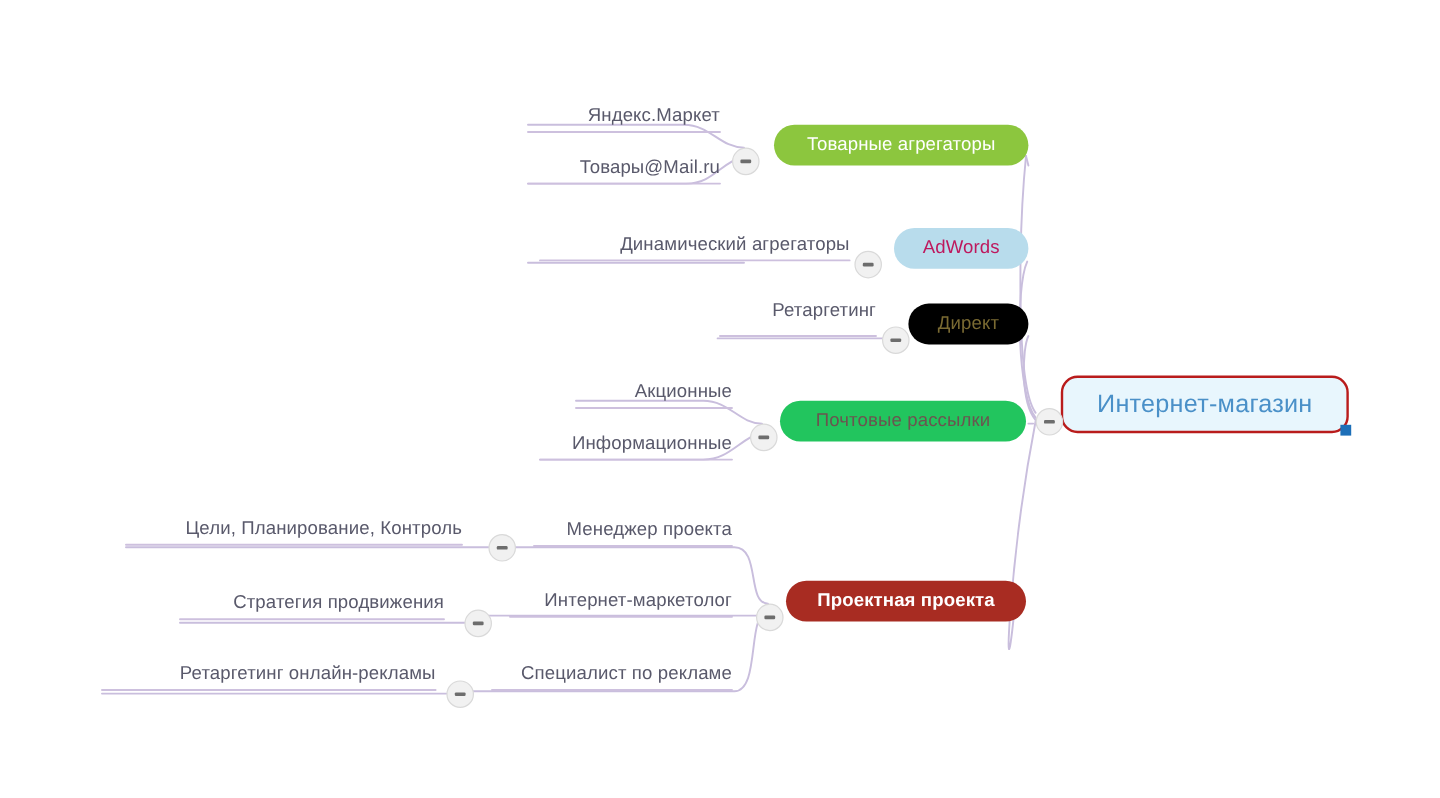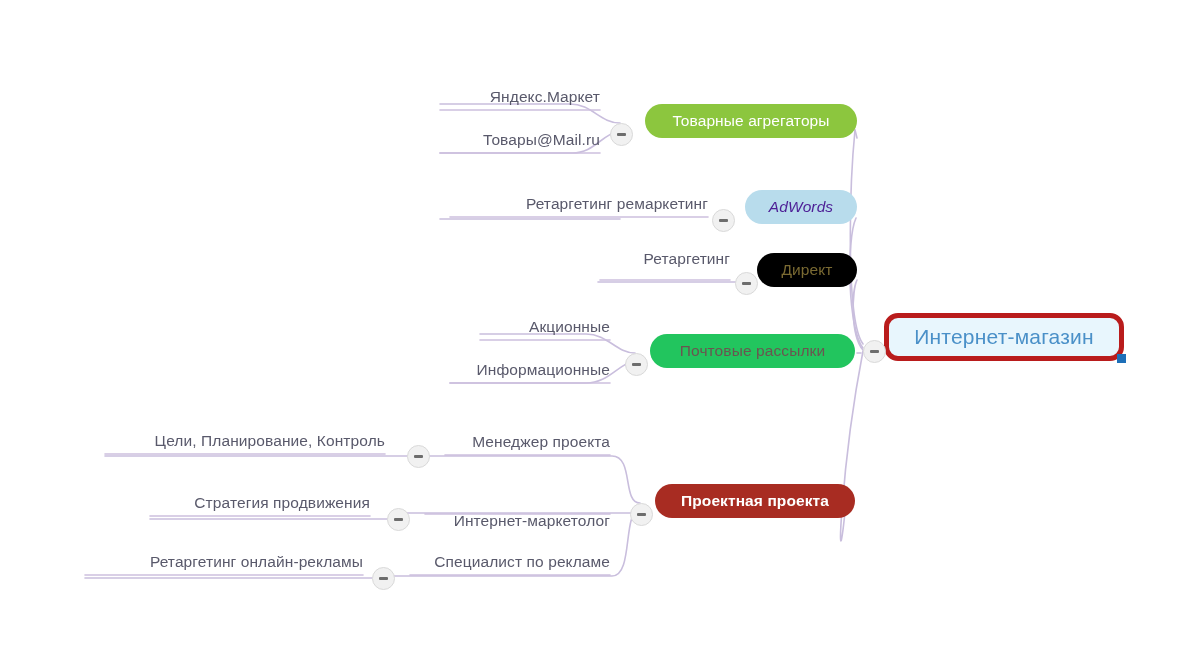--- a/index.html
+++ b/index.html
@@ -26,21 +26,21 @@
   }
 
   
   .root-node {
     position: absolute;
     box-sizing: border-box;
     display: flex;
     align-items: center;
     justify-content: center;
     border-radius: 14px;
-    border: 5px solid #b91c1c;
+    border: 2px solid #b91c1c;
     background: #e8f6fd;
     color: #4a90c8;
     font-size: 21px;
     letter-spacing: 0.2px;
     white-space: nowrap;
   }
   .root-handle {
     position: absolute;
     width: 9px;
     height: 9px;
@@ -53,21 +53,21 @@
     box-sizing: border-box;
     display: flex;
     align-items: center;
     justify-content: center;
     border-radius: 17px;
     white-space: nowrap;
     font-size: 15.5px;
     letter-spacing: 0.1px;
   }
   .pill.green   { background: #8cc63e; color: #ffffff; }
-  .pill.blue    { background: #b8dcec; color: #4c1d95; font-style: italic; }
+  .pill.blue    { background: #b8dcec; color: #be185d; }
   .pill.yellow  { background: #000000; color: #7a6a32; justify-content: center; }
   .pill.rose    { background: #22c55e; color: #6b5550; }
   .pill.darkred { background: #a82c22; color: #ffffff; font-weight: bold; }
 
   
   .leaf {
     position: absolute;
     box-sizing: border-box;
     white-space: nowrap;
     color: #59596b;
@@ -152,21 +152,21 @@
         <span class="bar"></span>
       </div>
       <div class="leaf" style="left: 440px; top: 88px; width: 160px;">Яндекс.Маркет</div>
       <div class="leaf" style="left: 440px; top: 131px; width: 160px;">Товары@Mail.ru</div>
       <div class="pill blue" style="left: 745px; top: 190px; width: 112px; height: 34px;">
         <span>AdWords</span>
       </div>
       <div class="toggle" style="left: 712px; top: 209px;">
         <span class="bar"></span>
       </div>
-      <div class="leaf" style="left: 450px; top: 195px; width: 258px;">Ретаргетинг ремаркетинг</div>
+      <div class="leaf" style="left: 450px; top: 195px; width: 258px;">Динамический агрегаторы</div>
       <div class="pill yellow" style="left: 757px; top: 253px; width: 100px; height: 34px;">
         <span>Директ</span>
       </div>
       <div class="toggle" style="left: 735px; top: 272px;">
         <span class="bar"></span>
       </div>
       <div class="leaf" style="left: 600px; top: 250px; width: 130px;">Ретаргетинг</div>
       <div class="pill rose" style="left: 650px; top: 334px; width: 205px; height: 34px;">
         <span>Почтовые рассылки</span>
       </div>
@@ -179,21 +179,21 @@
         <span>Проектная проекта</span>
       </div>
       <div class="toggle" style="left: 630px; top: 503px;">
         <span class="bar"></span>
       </div>
       <div class="leaf" style="left: 445px; top: 433px; width: 165px;">Менеджер проекта</div>
       <div class="toggle" style="left: 407px; top: 445px;">
         <span class="bar"></span>
       </div>
       <div class="leaf" style="left: 105px; top: 432px; width: 280px;">Цели, Планирование, Контроль</div>
-      <div class="leaf" style="left: 425px; top: 492px; width: 185px; margin-top: 20px;">Интернет-маркетолог</div>
+      <div class="leaf" style="left: 425px; top: 492px; width: 185px;">Интернет-маркетолог</div>
       <div class="toggle" style="left: 387px; top: 508px;">
         <span class="bar"></span>
       </div>
       <div class="leaf" style="left: 150px; top: 494px; width: 220px;">Стратегия продвижения</div>
       <div class="leaf" style="left: 410px; top: 553px; width: 200px;">Специалист по рекламе</div>
       <div class="toggle" style="left: 372px; top: 567px;">
         <span class="bar"></span>
       </div>
       <div class="leaf" style="left: 85px; top: 553px; width: 278px;">Ретаргетинг онлайн-рекламы</div>
       <div class="toggle" style="left: 863px; top: 340px;">

